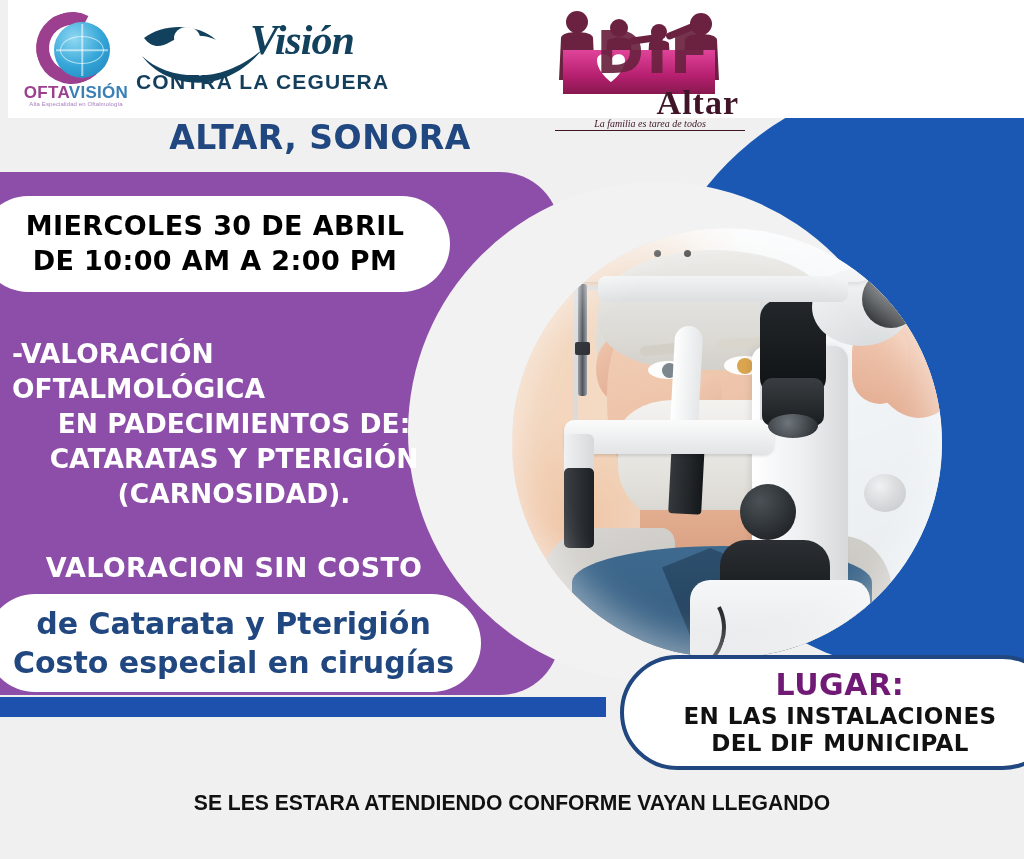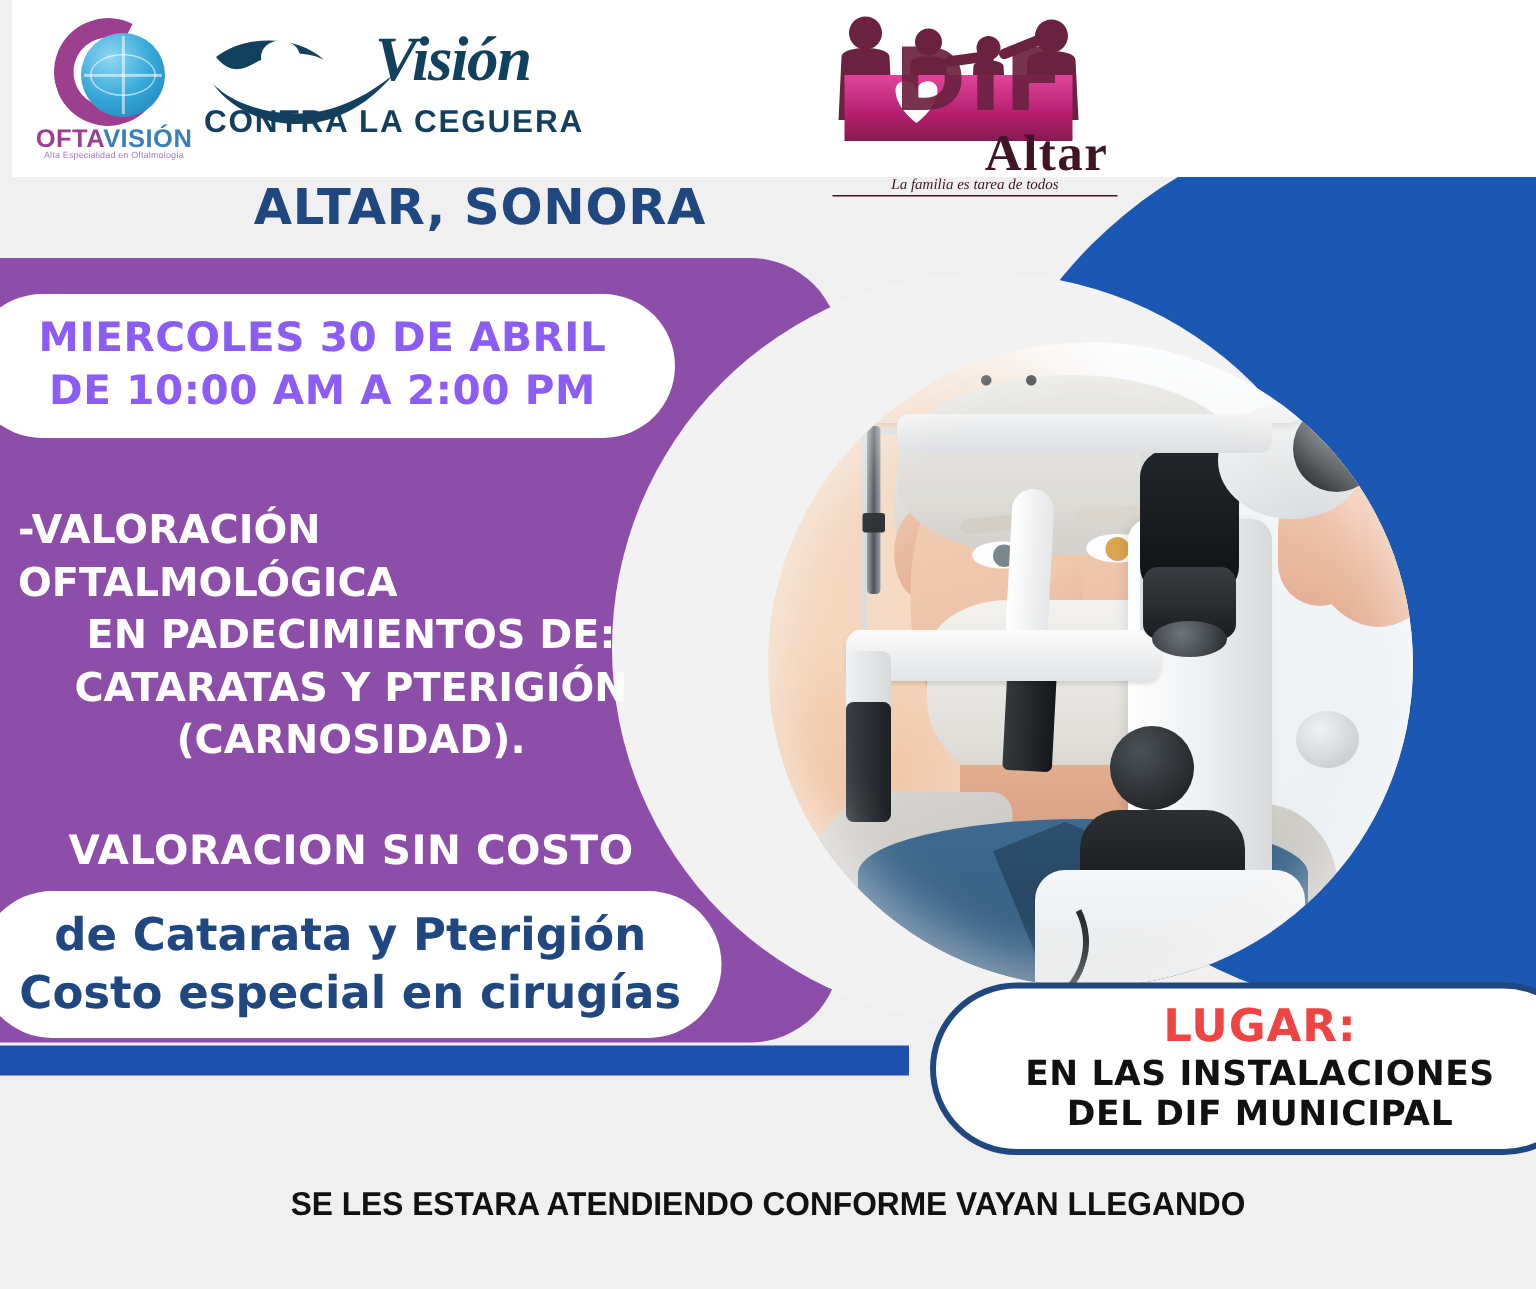--- a/index.html
+++ b/index.html
@@ -355,21 +355,21 @@
     font-family:"DejaVu Sans", sans-serif;
   }
 
   
   .date-card{
     position:absolute; left:-20px; top:196px; width:470px; height:96px;
     background:#ffffff; border-radius:48px;
     display:flex; flex-direction:column; align-items:center; justify-content:center;
   }
   .date-card div{
-    font-size:27px; font-weight:800; color:#8b5cf6; letter-spacing:.4px;
+    font-size:27px; font-weight:800; color:#000000; letter-spacing:.4px;
     line-height:1.28; white-space:nowrap;
     font-family:"DejaVu Sans", sans-serif;
   }
 
   
   .services{
     position:absolute; left:0px; top:337px; width:468px;
     color:#ffffff; font-size:26.5px; font-weight:700; line-height:1.32;
     font-family:"DejaVu Sans", sans-serif;
   }
@@ -395,21 +395,21 @@
     white-space:nowrap; font-family:"DejaVu Sans", sans-serif;
   }
 
   
   .lugar-card{
     position:absolute; left:620px; top:655px; width:440px; height:115px;
     background:#ffffff; border:4px solid #20477f; border-radius:58px;
     display:flex; flex-direction:column; align-items:center; justify-content:center;
   }
   .lugar-card .t{
-    font-size:30px; font-weight:800; color:#ef4444; letter-spacing:.6px;
+    font-size:30px; font-weight:800; color:#701a75; letter-spacing:.6px;
     line-height:1.18; font-family:"DejaVu Sans", sans-serif;
   }
   .lugar-card .s{
     font-size:23px; font-weight:800; color:#111111; letter-spacing:.4px;
     line-height:1.2; white-space:nowrap; font-family:"DejaVu Sans", sans-serif;
   }
 
   
   .footer{
     position:absolute; left:0; top:790px; width:1024px; text-align:center;

